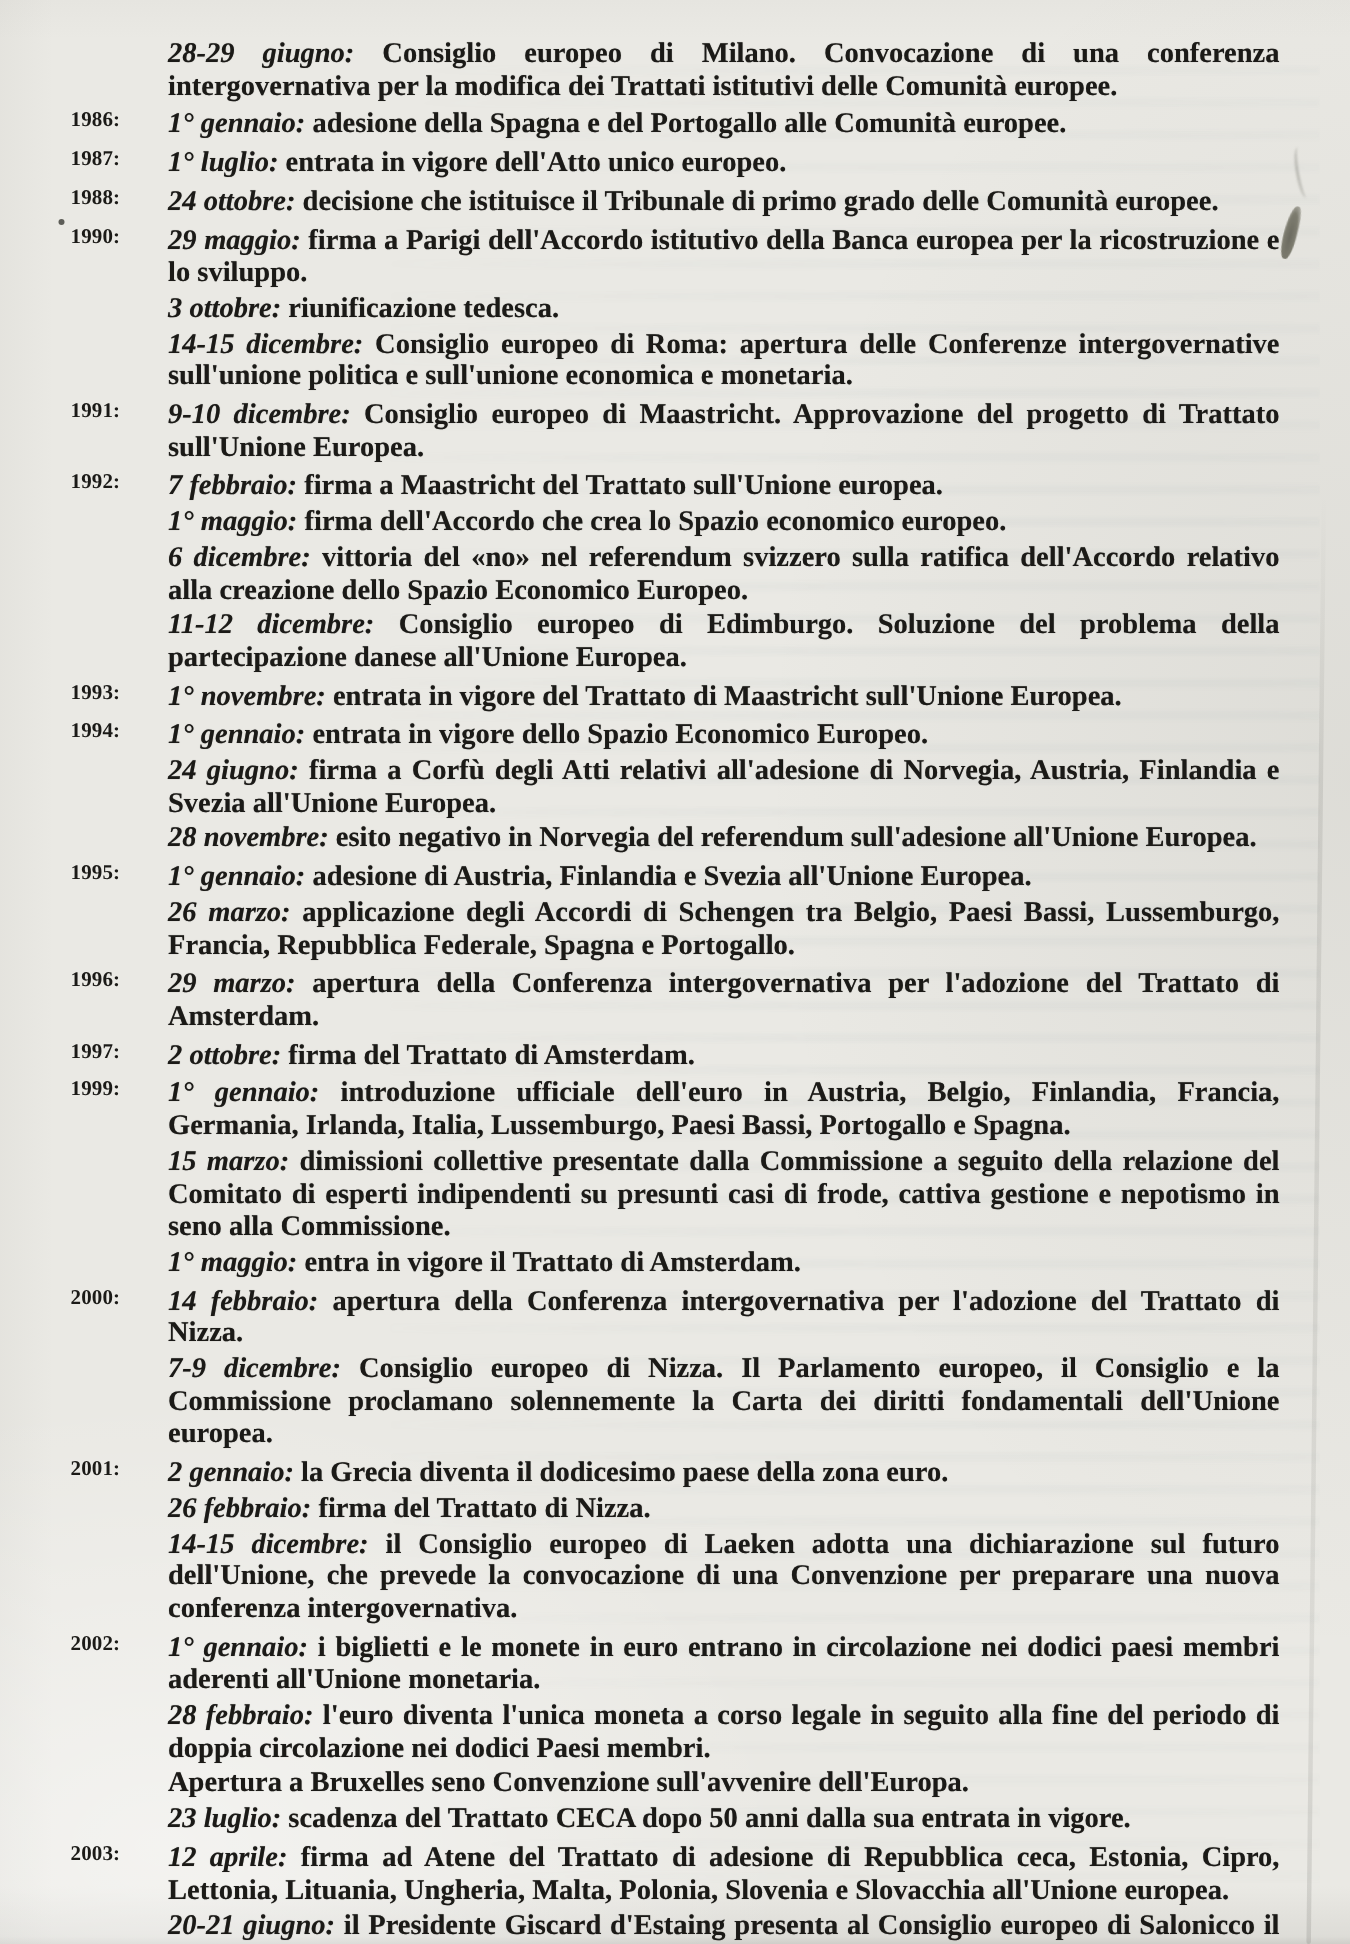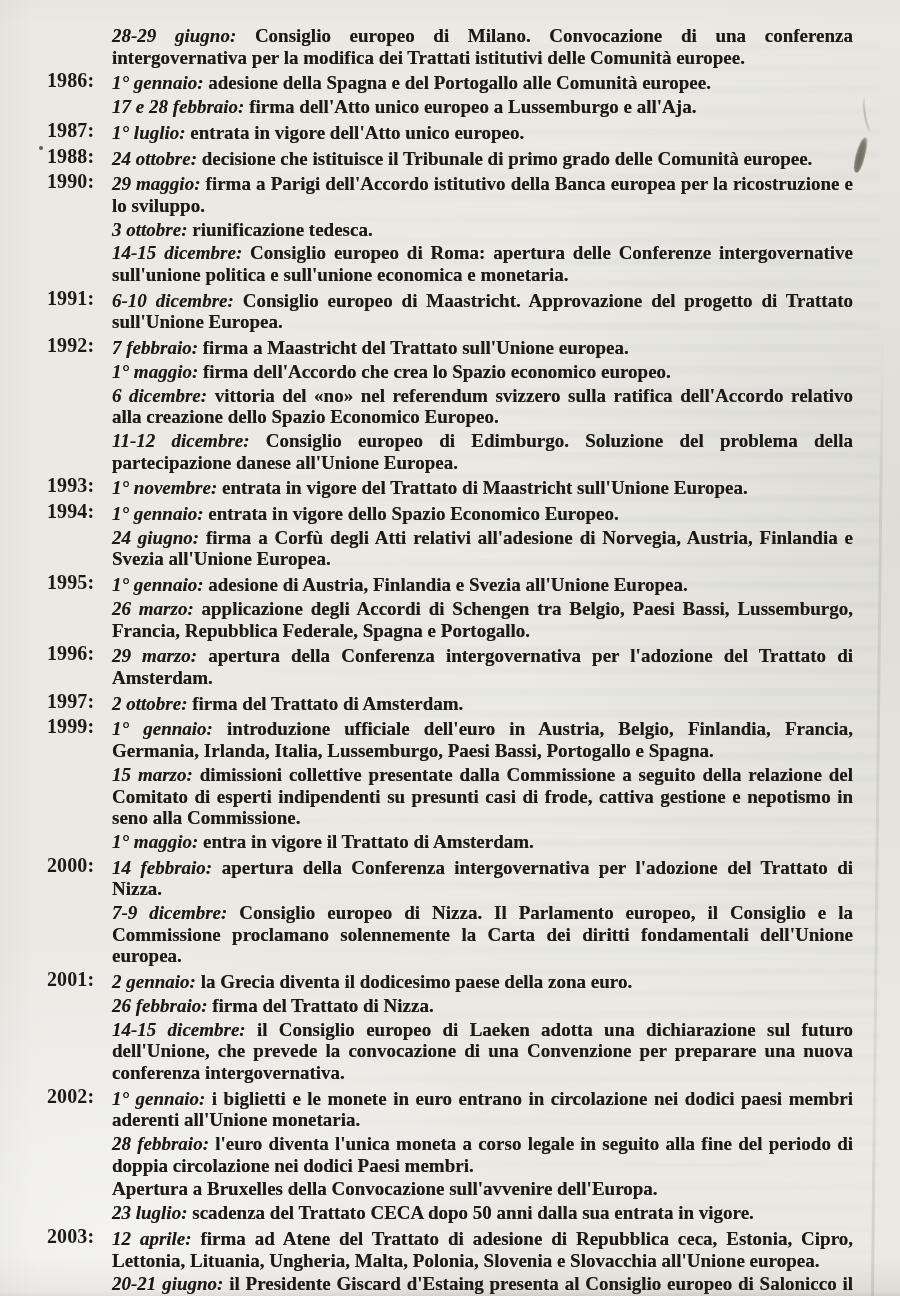--- a/index.html
+++ b/index.html
@@ -97,21 +97,21 @@
     top: 23px;
     left: 47px;
     width: 808px;
   }
   .entry {
     display: grid;
     grid-template-columns: 63px 745px;
   }
   .year {
     font-weight: bold;
-    font-size: 20px;
+    font-size: 14px;
     line-height: 21.7px;
     letter-spacing: 0.1px;
   }
   .events p {
     margin: 2px;
     font-size: 19px;
     line-height: 21.7px;
     text-align: justify;
     text-shadow: 0 0 0.5px rgba(27,26,23,0.55);
     font-weight: bold;
@@ -134,21 +134,20 @@
     <div class="entry">
       <div class="year"></div>
       <div class="events">
         <p><em class="date">28-29 giugno:</em> Consiglio europeo di Milano. Convocazione di una conferenza intergovernativa per la modifica dei Trattati istitutivi delle Comunità europee.</p>
       </div>
     </div>
     <div class="entry">
       <div class="year">1986:</div>
       <div class="events">
         <p><em class="date">1° gennaio:</em> adesione della Spagna e del Portogallo alle Comunità europee.</p>
-        <p><em class="date">17 e 28 febbraio:</em> firma dell'Atto unico europeo a Lussemburgo e all'Aja.</p>
       </div>
     </div>
     <div class="entry">
       <div class="year">1987:</div>
       <div class="events">
         <p><em class="date">1° luglio:</em> entrata in vigore dell'Atto unico europeo.</p>
       </div>
     </div>
     <div class="entry">
       <div class="year">1988:</div>
@@ -160,21 +159,21 @@
       <div class="year">1990:</div>
       <div class="events">
         <p><em class="date">29 maggio:</em> firma a Parigi dell'Accordo istitutivo della Banca europea per la ricostruzione e lo sviluppo.</p>
         <p><em class="date">3 ottobre:</em> riunificazione tedesca.</p>
         <p><em class="date">14-15 dicembre:</em> Consiglio europeo di Roma: apertura delle Conferenze intergovernative sull'unione politica e sull'unione economica e monetaria.</p>
       </div>
     </div>
     <div class="entry">
       <div class="year">1991:</div>
       <div class="events">
-        <p><em class="date">6-10 dicembre:</em> Consiglio europeo di Maastricht. Approvazione del progetto di Trattato sull'Unione Europea.</p>
+        <p><em class="date">9-10 dicembre:</em> Consiglio europeo di Maastricht. Approvazione del progetto di Trattato sull'Unione Europea.</p>
       </div>
     </div>
     <div class="entry">
       <div class="year">1992:</div>
       <div class="events">
         <p><em class="date">7 febbraio:</em> firma a Maastricht del Trattato sull'Unione europea.</p>
         <p><em class="date">1° maggio:</em> firma dell'Accordo che crea lo Spazio economico europeo.</p>
         <p><em class="date">6 dicembre:</em> vittoria del «no» nel referendum svizzero sulla ratifica dell'Accordo relativo alla creazione dello Spazio Economico Europeo.</p>
         <p><em class="date">11-12 dicembre:</em> Consiglio europeo di Edimburgo. Soluzione del problema della partecipazione danese all'Unione Europea.</p>
       </div>
@@ -183,20 +182,21 @@
       <div class="year">1993:</div>
       <div class="events">
         <p><em class="date">1° novembre:</em> entrata in vigore del Trattato di Maastricht sull'Unione Europea.</p>
       </div>
     </div>
     <div class="entry">
       <div class="year">1994:</div>
       <div class="events">
         <p><em class="date">1° gennaio:</em> entrata in vigore dello Spazio Economico Europeo.</p>
         <p><em class="date">24 giugno:</em> firma a Corfù degli Atti relativi all'adesione di Norvegia, Austria, Finlandia e Svezia all'Unione Europea.</p>
+        <p><em class="date">28 novembre:</em> esito negativo in Norvegia del referendum sull'adesione all'Unione Europea.</p>
       </div>
     </div>
     <div class="entry">
       <div class="year">1995:</div>
       <div class="events">
         <p><em class="date">1° gennaio:</em> adesione di Austria, Finlandia e Svezia all'Unione Europea.</p>
         <p><em class="date">26 marzo:</em> applicazione degli Accordi di Schengen tra Belgio, Paesi Bassi, Lussemburgo, Francia, Repubblica Federale, Spagna e Portogallo.</p>
       </div>
     </div>
     <div class="entry">
@@ -232,21 +232,21 @@
         <p><em class="date">2 gennaio:</em> la Grecia diventa il dodicesimo paese della zona euro.</p>
         <p><em class="date">26 febbraio:</em> firma del Trattato di Nizza.</p>
         <p><em class="date">14-15 dicembre:</em> il Consiglio europeo di Laeken adotta una dichiarazione sul futuro dell'Unione, che prevede la convocazione di una Convenzione per preparare una nuova conferenza intergovernativa.</p>
       </div>
     </div>
     <div class="entry">
       <div class="year">2002:</div>
       <div class="events">
         <p><em class="date">1° gennaio:</em> i biglietti e le monete in euro entrano in circolazione nei dodici paesi membri aderenti all'Unione monetaria.</p>
         <p><em class="date">28 febbraio:</em> l'euro diventa l'unica moneta a corso legale in seguito alla fine del periodo di doppia circolazione nei dodici Paesi membri.</p>
-        <p>Apertura a Bruxelles della Convocazione sull'avvenire dell'Europa.</p>
+        <p>Apertura a Bruxelles seno Convenzione sull'avvenire dell'Europa.</p>
         <p><em class="date">23 luglio:</em> scadenza del Trattato CECA dopo 50 anni dalla sua entrata in vigore.</p>
       </div>
     </div>
     <div class="entry">
       <div class="year">2003:</div>
       <div class="events">
         <p><em class="date">12 aprile:</em> firma ad Atene del Trattato di adesione di Repubblica ceca, Estonia, Cipro, Lettonia, Lituania, Ungheria, Malta, Polonia, Slovenia e Slovacchia all'Unione europea.</p>
         <p><em class="date">20-21 giugno:</em> il Presidente Giscard d'Estaing presenta al Consiglio europeo di Salonicco il progetto di Trattato che adotta una Costituzione per l'Europa.</p>
       </div>
     </div>

